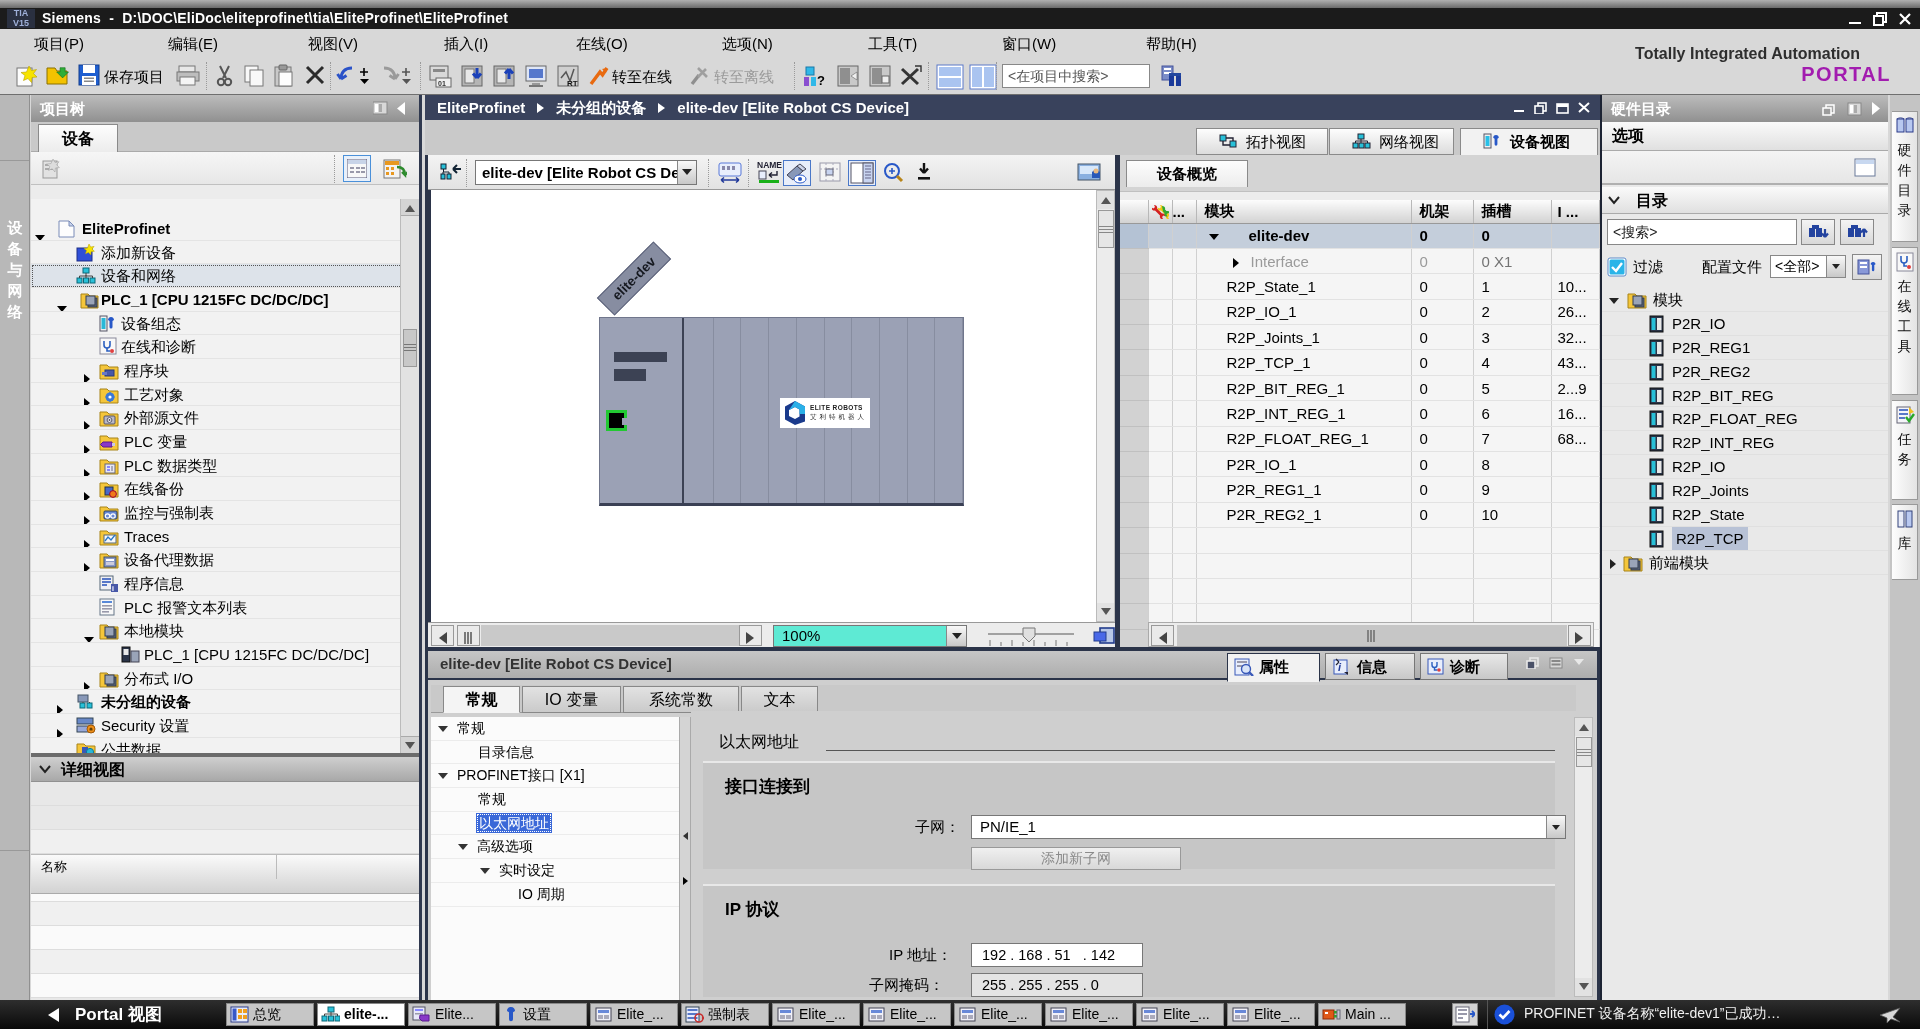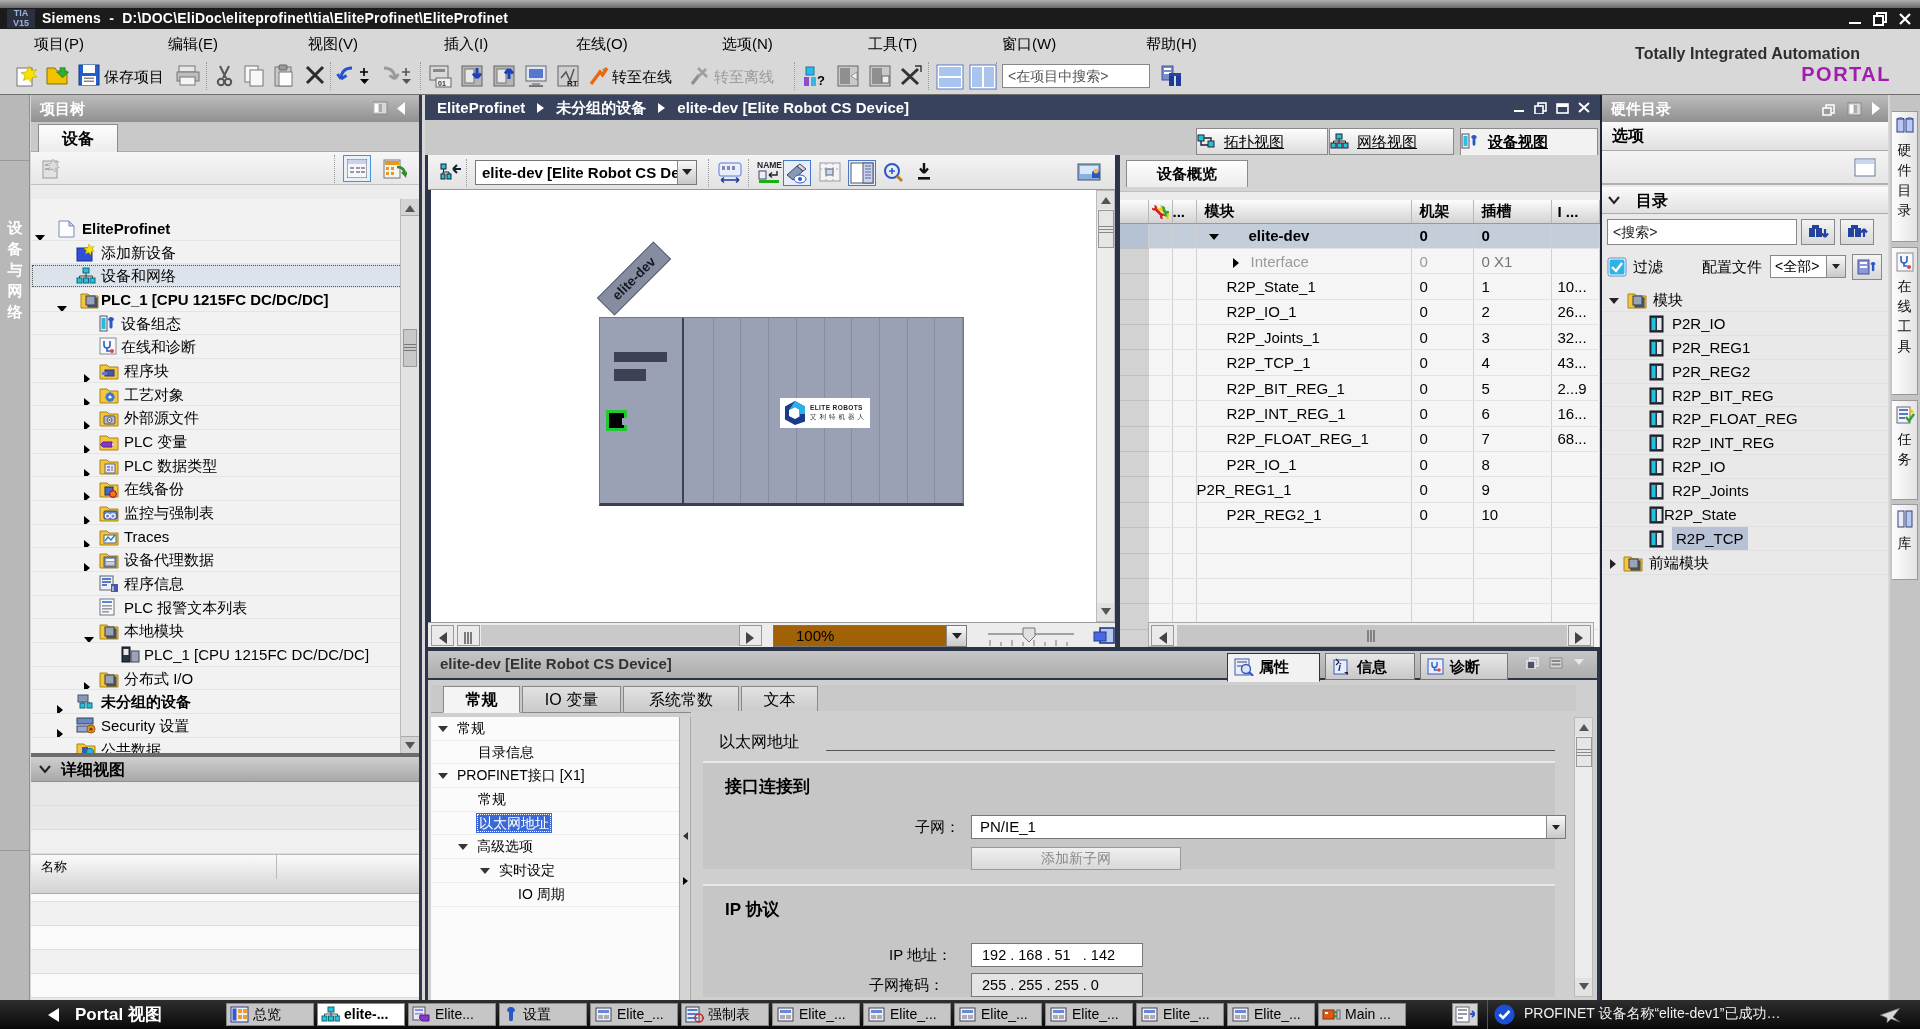--- a/index.html
+++ b/index.html
@@ -54,35 +54,35 @@
 #detailbody { position:absolute; left:0; top:687px; width:100%; height:218px; background:#e8e8e8; }
 #detailbody .nrow { height:24px; border-bottom:1px solid #ddd; }
 #namehead { position:absolute; left:0; top:72px; width:100%; height:40px; background:linear-gradient(#fafafa,#d2d2d2); border-top:1px solid #bbb; border-bottom:1px solid #aaa; line-height:24px; padding-left:10px; font-size:13px; }
 
 
 #center { left:425px; top:95px; width:1175px; height:905px; background:#c9c9c9; }
 #crumb { position:absolute; left:0; top:0; width:100%; height:25px; background:#39425c; color:#fff; line-height:25px; padding-left:12px; font-size:15px; }
 #crumb .bc { display:inline-block; width:0; height:0; border-top:5px solid transparent; border-bottom:5px solid transparent; border-left:7px solid #fff; margin:0 12px; }
 #cwin { position:absolute; right:10px; top:0; height:25px; display:inline-flex; gap:9px; align-items:center; }
 #viewtabs { position:absolute; left:771px; top:33px; width:402px; height:27px; }
-.vtab { position:absolute; left:0; top:0; width:132px; height:27px; background:linear-gradient(#fdfdfd,#dcdcdc); border:1px solid #8a8a8a; font-size:15px; line-height:25px; padding-left:0;text-decoration:underline; }
+.vtab { position:absolute; left:0; top:0; width:132px; height:27px; background:linear-gradient(#fdfdfd,#dcdcdc); border:1px solid #8a8a8a; font-size:15px; line-height:25px; padding-left:22px; }
 .vtab svg { display:inline-block; vertical-align:-3px; margin-right:8px; }
 .vtab.sel { width:138px; background:#f2f2f2; font-weight:bold; border-bottom:1px solid #f2f2f2; height:29px; }
 #dvtoolbar { position:absolute; left:3px; top:60px; width:692px; height:35px; background:linear-gradient(#f3f3f3,#e2e2e2); border-bottom:1px solid #999; }
 #dvdrop { position:absolute; left:47px; top:5px; width:222px; height:25px; background:#fff; border:1px solid #777; font-size:15px; font-weight:bold; line-height:23px; padding-left:6px; overflow:hidden; }
 #dvdroparr { position:absolute; right:0; top:0; width:19px; height:23px; background:linear-gradient(#f8f8f8,#c8c8c8); border-left:1px solid #888; text-align:center; line-height:20px; }
 .dvi { position:absolute; top:5px; width:28px; height:26px; }
 .dvi.act { border:1px solid #4a78c8; background:#e8eefa; }
 .dvi svg { margin:0 auto; }
 #dvcanvas { position:absolute; left:3px; top:95px; width:668px; height:432px; background:#fff; border-left:3px solid #2b3449; }
 #dvvscroll { position:absolute; left:671px; top:95px; width:19px; height:432px; background:#ececec; border:1px solid #bbb; }
 #dvvscroll .sbtn { position:absolute; left:0; width:100%; height:18px; background:#e2e2e2; }
 #dvhscroll { position:absolute; left:3px; top:527px; width:687px; height:25px; background:#ececec; border-top:1px solid #999; }
 .hbtn { position:absolute; top:2px; width:23px; height:21px; background:#eaeaea; border:1px solid #999; }
-#zoombox { position:absolute; left:345px; top:2px; width:194px; height:22px; background:#a16207; border:1px solid #777; font-size:15px; line-height:20px; padding-left:22px; }
+#zoombox { position:absolute; left:345px; top:2px; width:194px; height:22px; background:#5eead4; border:1px solid #777; font-size:15px; line-height:20px; padding-left:8px; }
 #zoomarr { position:absolute; right:0; top:0; width:20px; height:20px; background:linear-gradient(#f8f8f8,#c8c8c8); border-left:1px solid #888; text-align:center; line-height:17px; }
 #devlabel { position:absolute; left:163px; top:76px; width:80px; height:25px; background:#878da1; border:1px solid #5a6078; color:#15181f; font-weight:bold; font-size:13.5px; text-align:center; line-height:23px; transform:rotate(-45deg); }
 #devrack { position:absolute; left:168px; top:127px; width:365px; height:189px; background:#9ba1b5; border:1px solid #70768c; border-bottom:3px solid #3a4054; }
 #devleft { position:absolute; left:0; top:0; width:84px; height:100%; border-right:2px solid #3c4254; }
 .bar { position:absolute; background:#3c4254; }
 .b1 { left:14px; top:34px; width:53px; height:10px; }
 .b2 { left:14px; top:51px; width:32px; height:12px; }
 #devport { position:absolute; left:6px; top:92px; width:21px; height:21px; background:#000; border:3px solid #22c832; }
 #devport:after { content:""; position:absolute; right:-3px; top:5px; width:5px; height:7px; background:#9ba1b5; }
 #devslots { position:absolute; left:86px; top:0; right:0; height:100%; display:flex; }
@@ -949,21 +949,21 @@
             <td class="c2"></td>
             <td class="c3"><span style="margin-left:30px">P2R_IO_1</span></td>
             <td class="c4">0</td>
             <td class="c5">8</td>
             <td class="c6"></td>
           </tr>
       <tr>
             <td class="c0"></td>
             <td class="c1"></td>
             <td class="c2"></td>
-            <td class="c3"><span style="">P2R_REG1_1</span></td>
+            <td class="c3"><span style="margin-left:30px">P2R_REG1_1</span></td>
             <td class="c4">0</td>
             <td class="c5">9</td>
             <td class="c6"></td>
           </tr>
       <tr>
             <td class="c0"></td>
             <td class="c1"></td>
             <td class="c2"></td>
             <td class="c3"><span style="margin-left:30px">P2R_REG2_1</span></td>
             <td class="c4">0</td>
@@ -1232,21 +1232,21 @@
         </svg><span style="margin-left:8px">R2P_IO</span></div>
     <div class="crow"><svg class="ico mod" width="15" height="18">
           <rect x="1" y="1" width="13" height="16" fill="#2a3448" stroke="#111"></rect>
           <rect x="2.5" y="3" width="4" height="12" fill="#28c0d8"></rect>
           <rect x="8" y="3" width="4.5" height="12" fill="#e8e8e8"></rect>
         </svg><span style="margin-left:8px">R2P_Joints</span></div>
     <div class="crow"><svg class="ico mod" width="15" height="18">
           <rect x="1" y="1" width="13" height="16" fill="#2a3448" stroke="#111"></rect>
           <rect x="2.5" y="3" width="4" height="12" fill="#28c0d8"></rect>
           <rect x="8" y="3" width="4.5" height="12" fill="#e8e8e8"></rect>
-        </svg><span style="margin-left:0">R2P_State</span></div>
+        </svg><span style="margin-left:8px">R2P_State</span></div>
     <div class="crow"><svg class="ico mod" width="15" height="18">
           <rect x="1" y="1" width="13" height="16" fill="#2a3448" stroke="#111"></rect>
           <rect x="2.5" y="3" width="4" height="12" fill="#28c0d8"></rect>
           <rect x="8" y="3" width="4.5" height="12" fill="#e8e8e8"></rect>
         </svg><span class="hl" style="margin-left:8px">R2P_TCP</span></div>
     <div class="crow"><span style="margin-left:8px" class="arrright"></span><svg class="ico" style="margin-left:7px" width="20" height="18">
           <path d="M1 3 h7 l2 2 h9 v12 h-18z" fill="#f5c63a" stroke="#a88418"></path>
           <rect x="8" y="7" width="9" height="9" fill="#5a6478" stroke="#333c50"></rect>
           <rect x="6" y="5" width="9" height="9" fill="#9aa4b8" stroke="#333c50"></rect>
         </svg><span style="margin-left:6px">前端模块</span></div>

